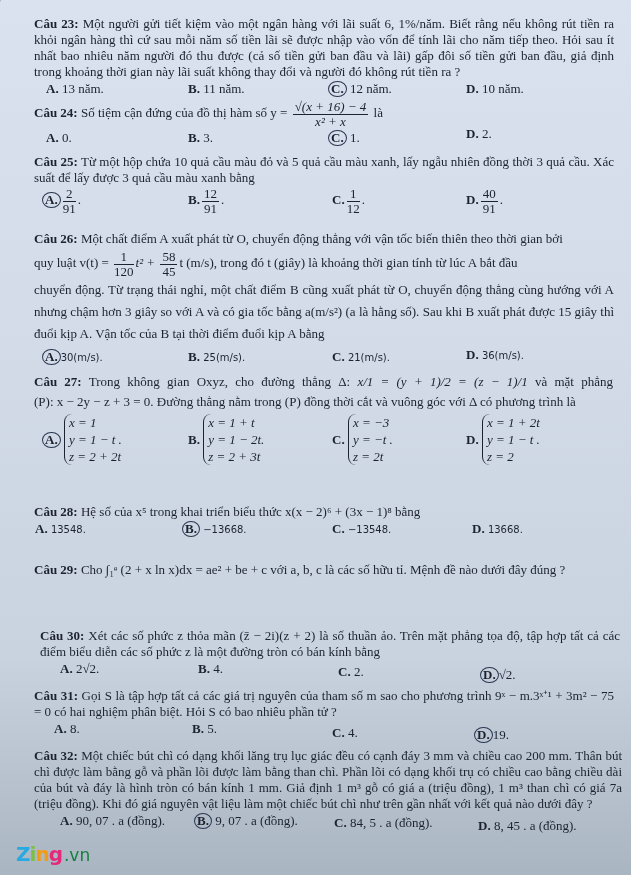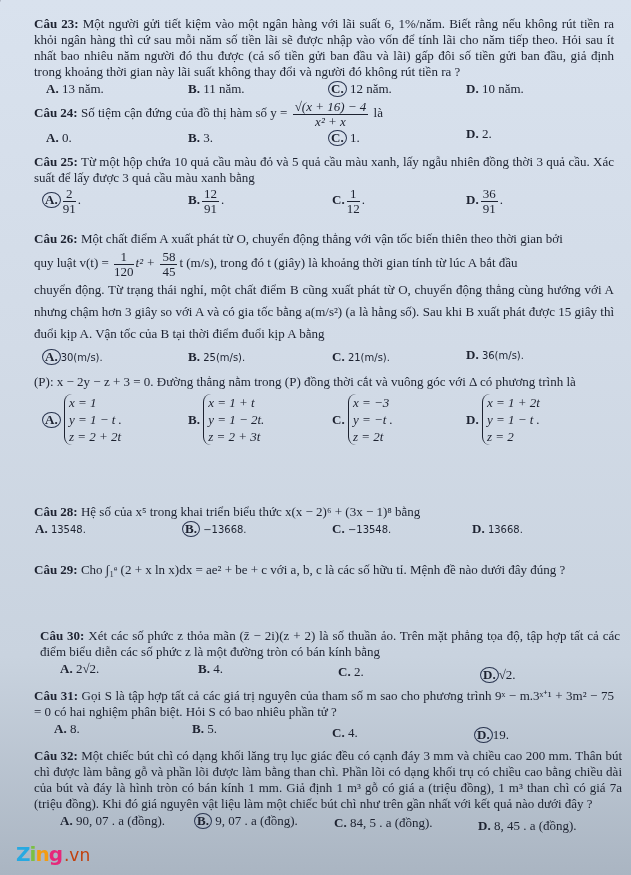--- a/index.html
+++ b/index.html
@@ -13,21 +13,21 @@
   .opt .lbl{font-weight:bold;}
   .circ{display:inline-block;border:1.3px solid #2a3550;border-radius:50%;padding:0 2px;margin-left:-4px;line-height:14px;}
   .frac{display:inline-block;vertical-align:middle;text-align:center;margin:0 2px;}
   .frac span{display:block;line-height:14px;}
   .frac .num{border-bottom:1px solid #1d2230;padding:0 2px;}
   .it{font-style:italic;}
   .mono{font-family:"DejaVu Sans",sans-serif;font-size:10px;}
   .sys{display:inline-block;vertical-align:middle;border-left:1.5px solid #1d2230;border-radius:8px 0 0 8px;padding-left:4px;line-height:17px;}
   .logo{position:absolute;left:16px;top:842px;font-family:"DejaVu Sans",sans-serif;font-size:20px;font-weight:bold;letter-spacing:-1px;}
   .logo .z{color:#27a9e1}.logo .i{color:#7bc043}.logo .n{color:#f39c12}.logo .g{color:#e6287a}
-  .logo .vn{color:#c2410c;font-weight:normal;font-size:17px;letter-spacing:0;margin-left:2px;}
+  .logo .vn{color:#15803d;font-weight:normal;font-size:17px;letter-spacing:0;margin-left:2px;}
   .pen{position:absolute;left:0;top:0;width:18px;height:30px;border-left:1px solid #556;transform:rotate(30deg);transform-origin:top left;opacity:.5;}
 </style>
 </head>
 <body>
 
 <div class="page">
   <div class="pen"></div>
 
   <div class="q" style="top:16px;">
     <div class="stem"><b>Câu 23:</b> <span>Một người gửi tiết kiệm vào một ngân hàng với lãi suất 6, 1%/năm. Biết rằng nếu không rút tiền ra khỏi ngân hàng thì cứ sau mỗi năm số tiền lãi sẽ được nhập vào vốn để tính lãi cho năm tiếp theo. Hỏi sau ít nhất bao nhiêu năm người đó thu được (cả số tiền gửi ban đầu và lãi) gấp đôi số tiền gửi ban đầu, giả định trong khoảng thời gian này lãi suất không thay đổi và người đó không rút tiền ra ?</span></div>
@@ -50,39 +50,40 @@
       <span class="opt" style="left:432px;top:-4px"><span class="lbl">D.</span> <span>2.</span></span>
     </div>
   </div>
 
   <div class="q" style="top:154px;">
     <div class="stem"><b>Câu 25:</b> <span>Từ một hộp chứa 10 quả cầu màu đỏ và 5 quả cầu màu xanh, lấy ngẫu nhiên đồng thời 3 quả cầu. Xác suất để lấy được 3 quả cầu màu xanh bằng</span></div>
     <div class="opts" style="height:34px">
       <span class="opt" style="left:12px"><span class="lbl circ">A.</span><span class="frac"><span class="num">2</span><span>91</span></span>.</span>
       <span class="opt" style="left:154px"><span class="lbl">B.</span><span class="frac"><span class="num">12</span><span>91</span></span>.</span>
       <span class="opt" style="left:298px"><span class="lbl">C.</span><span class="frac"><span class="num">1</span><span>12</span></span>.</span>
-      <span class="opt" style="left:432px"><span class="lbl">D.</span><span class="frac"><span class="num">36</span><span>91</span></span>.</span>
+      <span class="opt" style="left:432px"><span class="lbl">D.</span><span class="frac"><span class="num">40</span><span>91</span></span>.</span>
     </div>
   </div>
 
   <div class="q" style="top:228px;line-height:22px;">
     <div class="stem"><b>Câu 26:</b> <span>Một chất điểm A xuất phát từ O, chuyển động thẳng với vận tốc biến thiên theo thời gian bởi</span></div>
     <div class="stem"><span>quy luật v(t) =</span>
       <span class="frac"><span class="num">1</span><span>120</span></span><span class="it">t² +</span>
       <span class="frac"><span class="num">58</span><span>45</span></span><span>t (m/s), trong đó t (giây) là khoảng thời gian tính từ lúc A bắt đầu</span></div>
     <div class="stem" style="line-height:22px"><span>chuyển động. Từ trạng thái nghỉ, một chất điểm B cũng xuất phát từ O, chuyển động thẳng cùng hướng với A nhưng chậm hơn 3 giây so với A và có gia tốc bằng a(m/s²) (a là hằng số). Sau khi B xuất phát được 15 giây thì đuổi kịp A. Vận tốc của B tại thời điểm đuổi kịp A bằng</span></div>
     <div class="opts">
       <span class="opt" style="left:12px"><span class="lbl circ">A.</span><span class="mono">30(m/s).</span></span>
       <span class="opt" style="left:154px"><span class="lbl">B.</span> <span class="mono">25(m/s).</span></span>
       <span class="opt" style="left:298px"><span class="lbl">C.</span> <span class="mono">21(m/s).</span></span>
       <span class="opt" style="left:432px;top:-2px"><span class="lbl">D.</span> <span class="mono">36(m/s).</span></span>
     </div>
   </div>
 
   <div class="q" style="top:372px;line-height:20px;">
+    <div class="stem" style="word-spacing:4px;"><b>Câu 27:</b> <span>Trong không gian Oxyz, cho đường thẳng Δ:</span> <span class="it">x/1 = (y + 1)/2 = (z − 1)/1</span> <span>và mặt phẳng</span></div>
     <div class="stem"><span>(P): x − 2y − z + 3 = 0. Đường thẳng nằm trong (P) đồng thời cắt và vuông góc với Δ có phương trình là</span></div>
     <div class="opts" style="height:60px;margin-top:2px">
       <span class="opt" style="left:12px"><span class="lbl circ" style="vertical-align:middle">A.</span> <span class="sys it"><span style="display:block">x = 1</span><span style="display:block">y = 1 − t .</span><span style="display:block">z = 2 + 2t</span></span></span>
       <span class="opt" style="left:154px"><span class="lbl" style="vertical-align:middle">B.</span> <span class="sys it"><span style="display:block">x = 1 + t</span><span style="display:block">y = 1 − 2t.</span><span style="display:block">z = 2 + 3t</span></span></span>
       <span class="opt" style="left:298px"><span class="lbl" style="vertical-align:middle">C.</span> <span class="sys it"><span style="display:block">x = −3</span><span style="display:block">y = −t .</span><span style="display:block">z = 2t</span></span></span>
       <span class="opt" style="left:432px"><span class="lbl" style="vertical-align:middle">D.</span> <span class="sys it"><span style="display:block">x = 1 + 2t</span><span style="display:block">y = 1 − t .</span><span style="display:block">z = 2</span></span></span>
     </div>
   </div>
 
   <div class="q" style="top:504px;">

